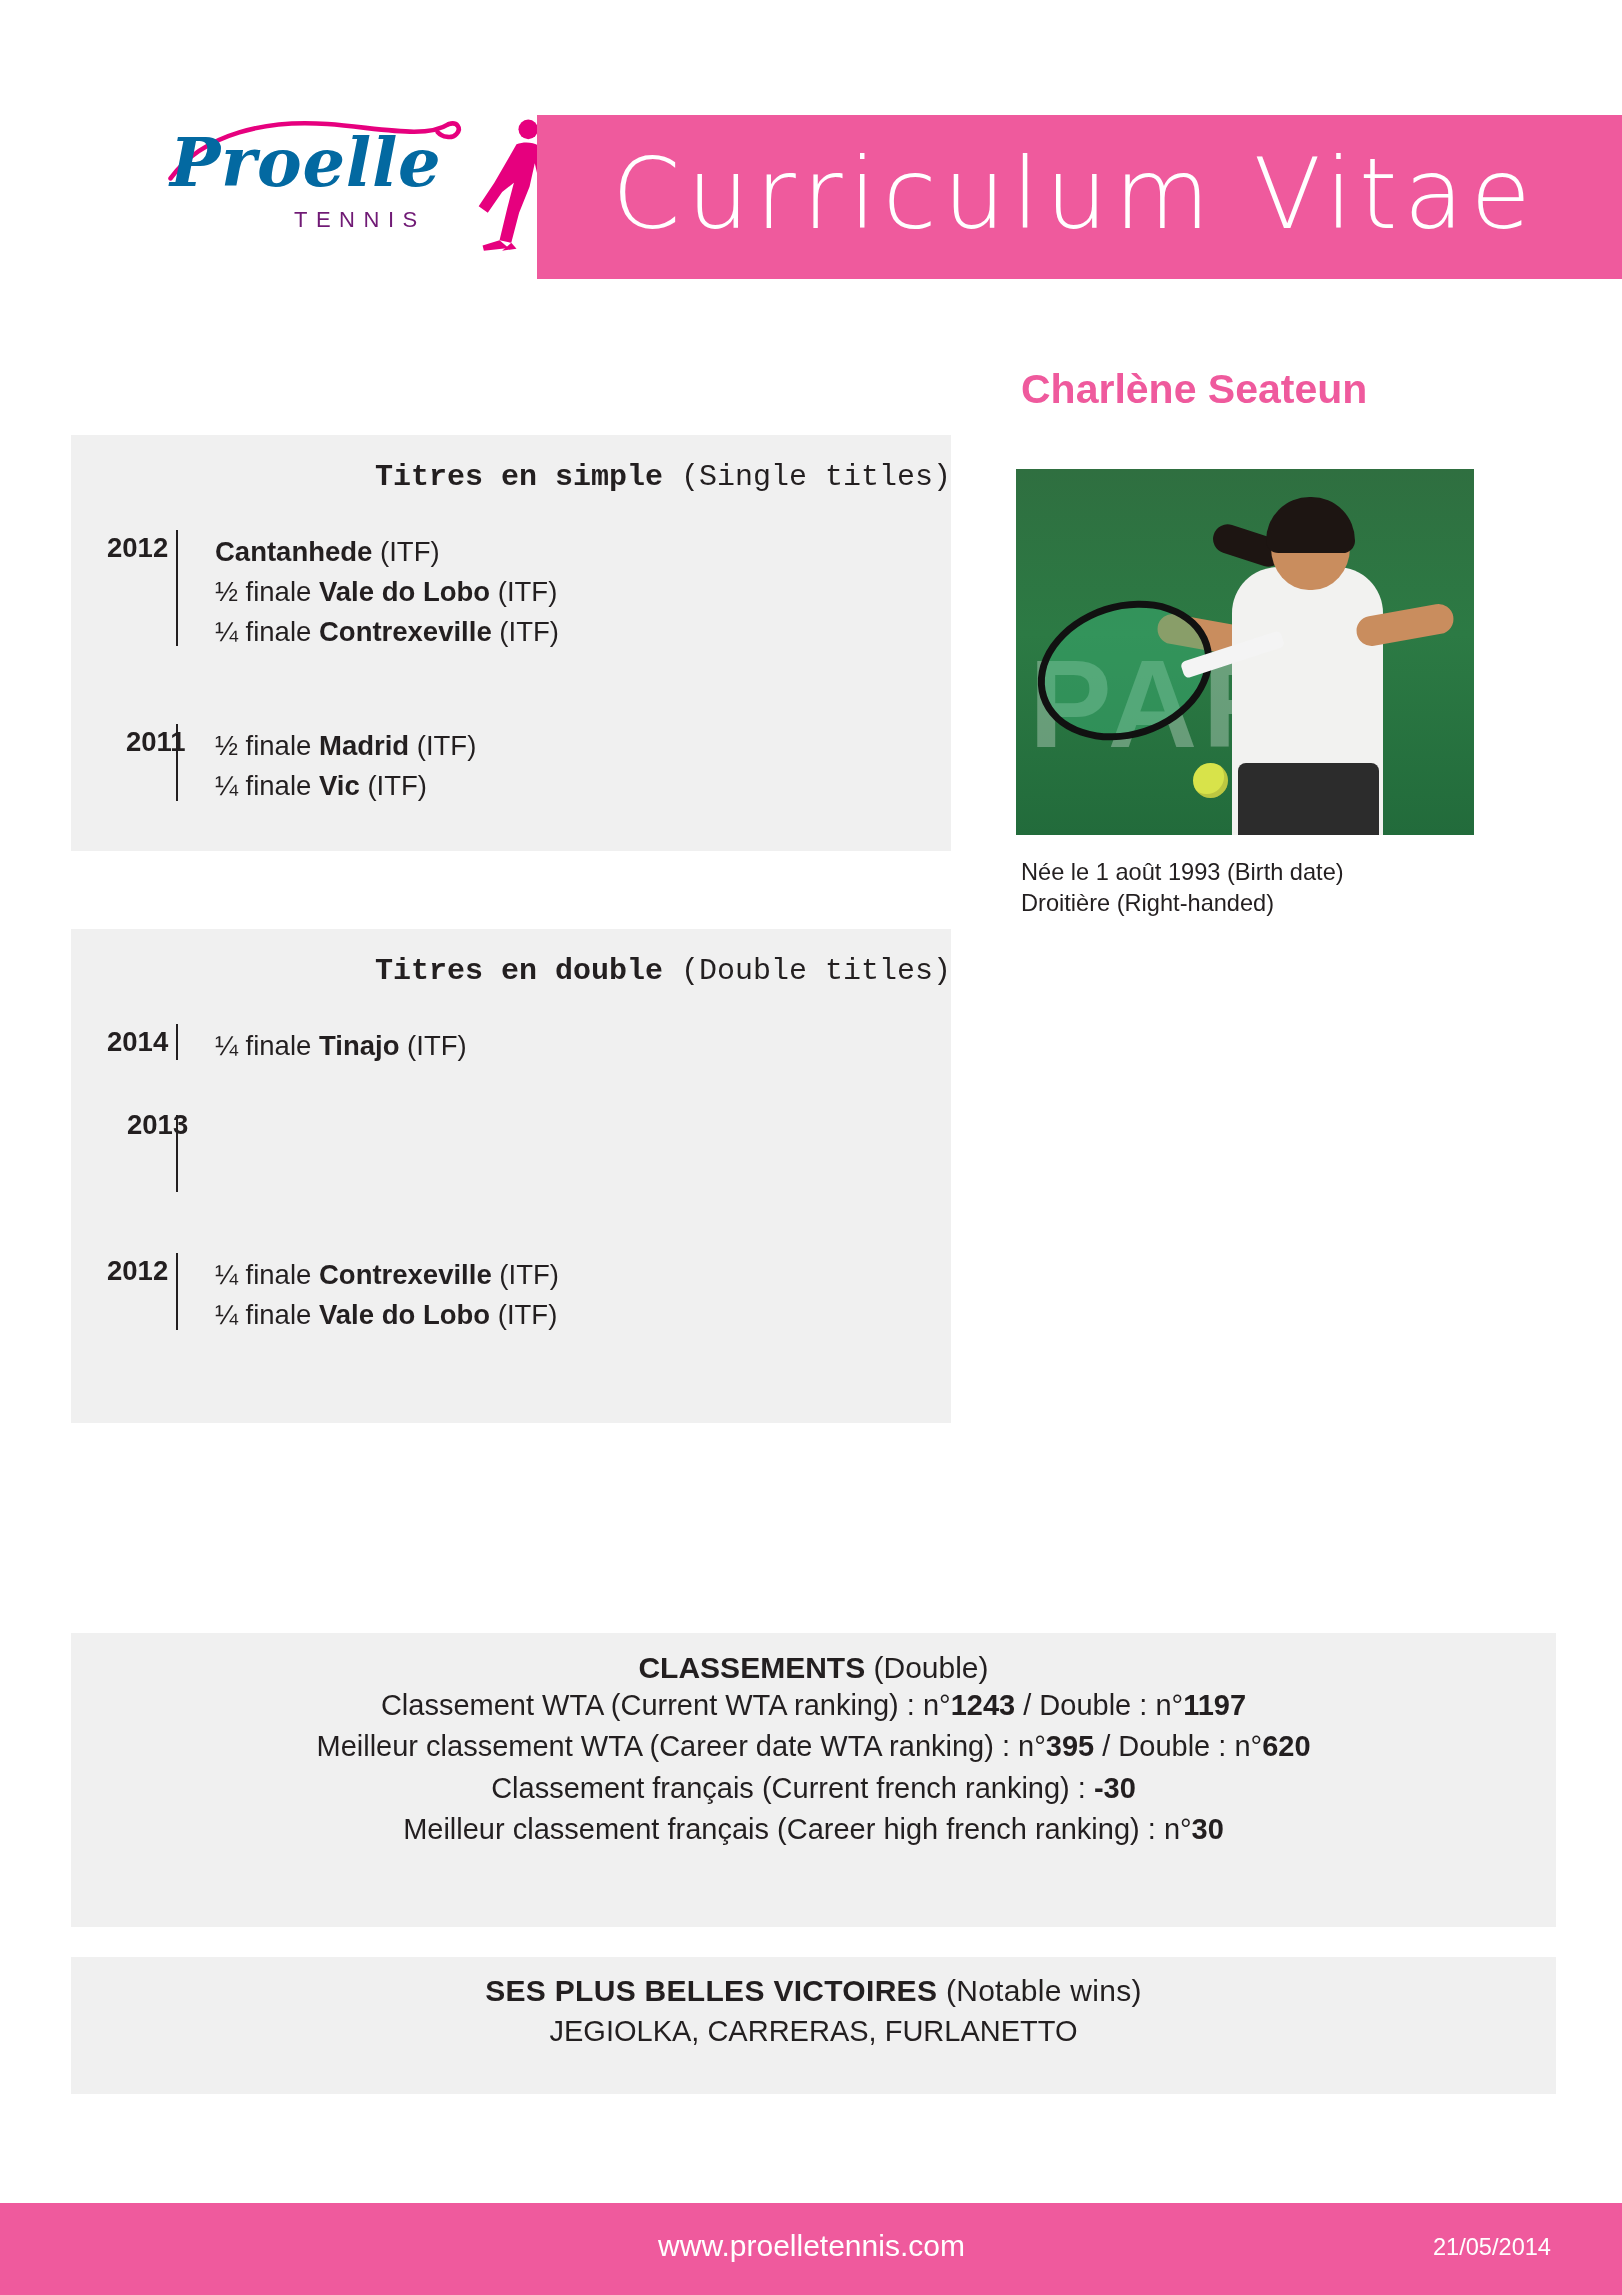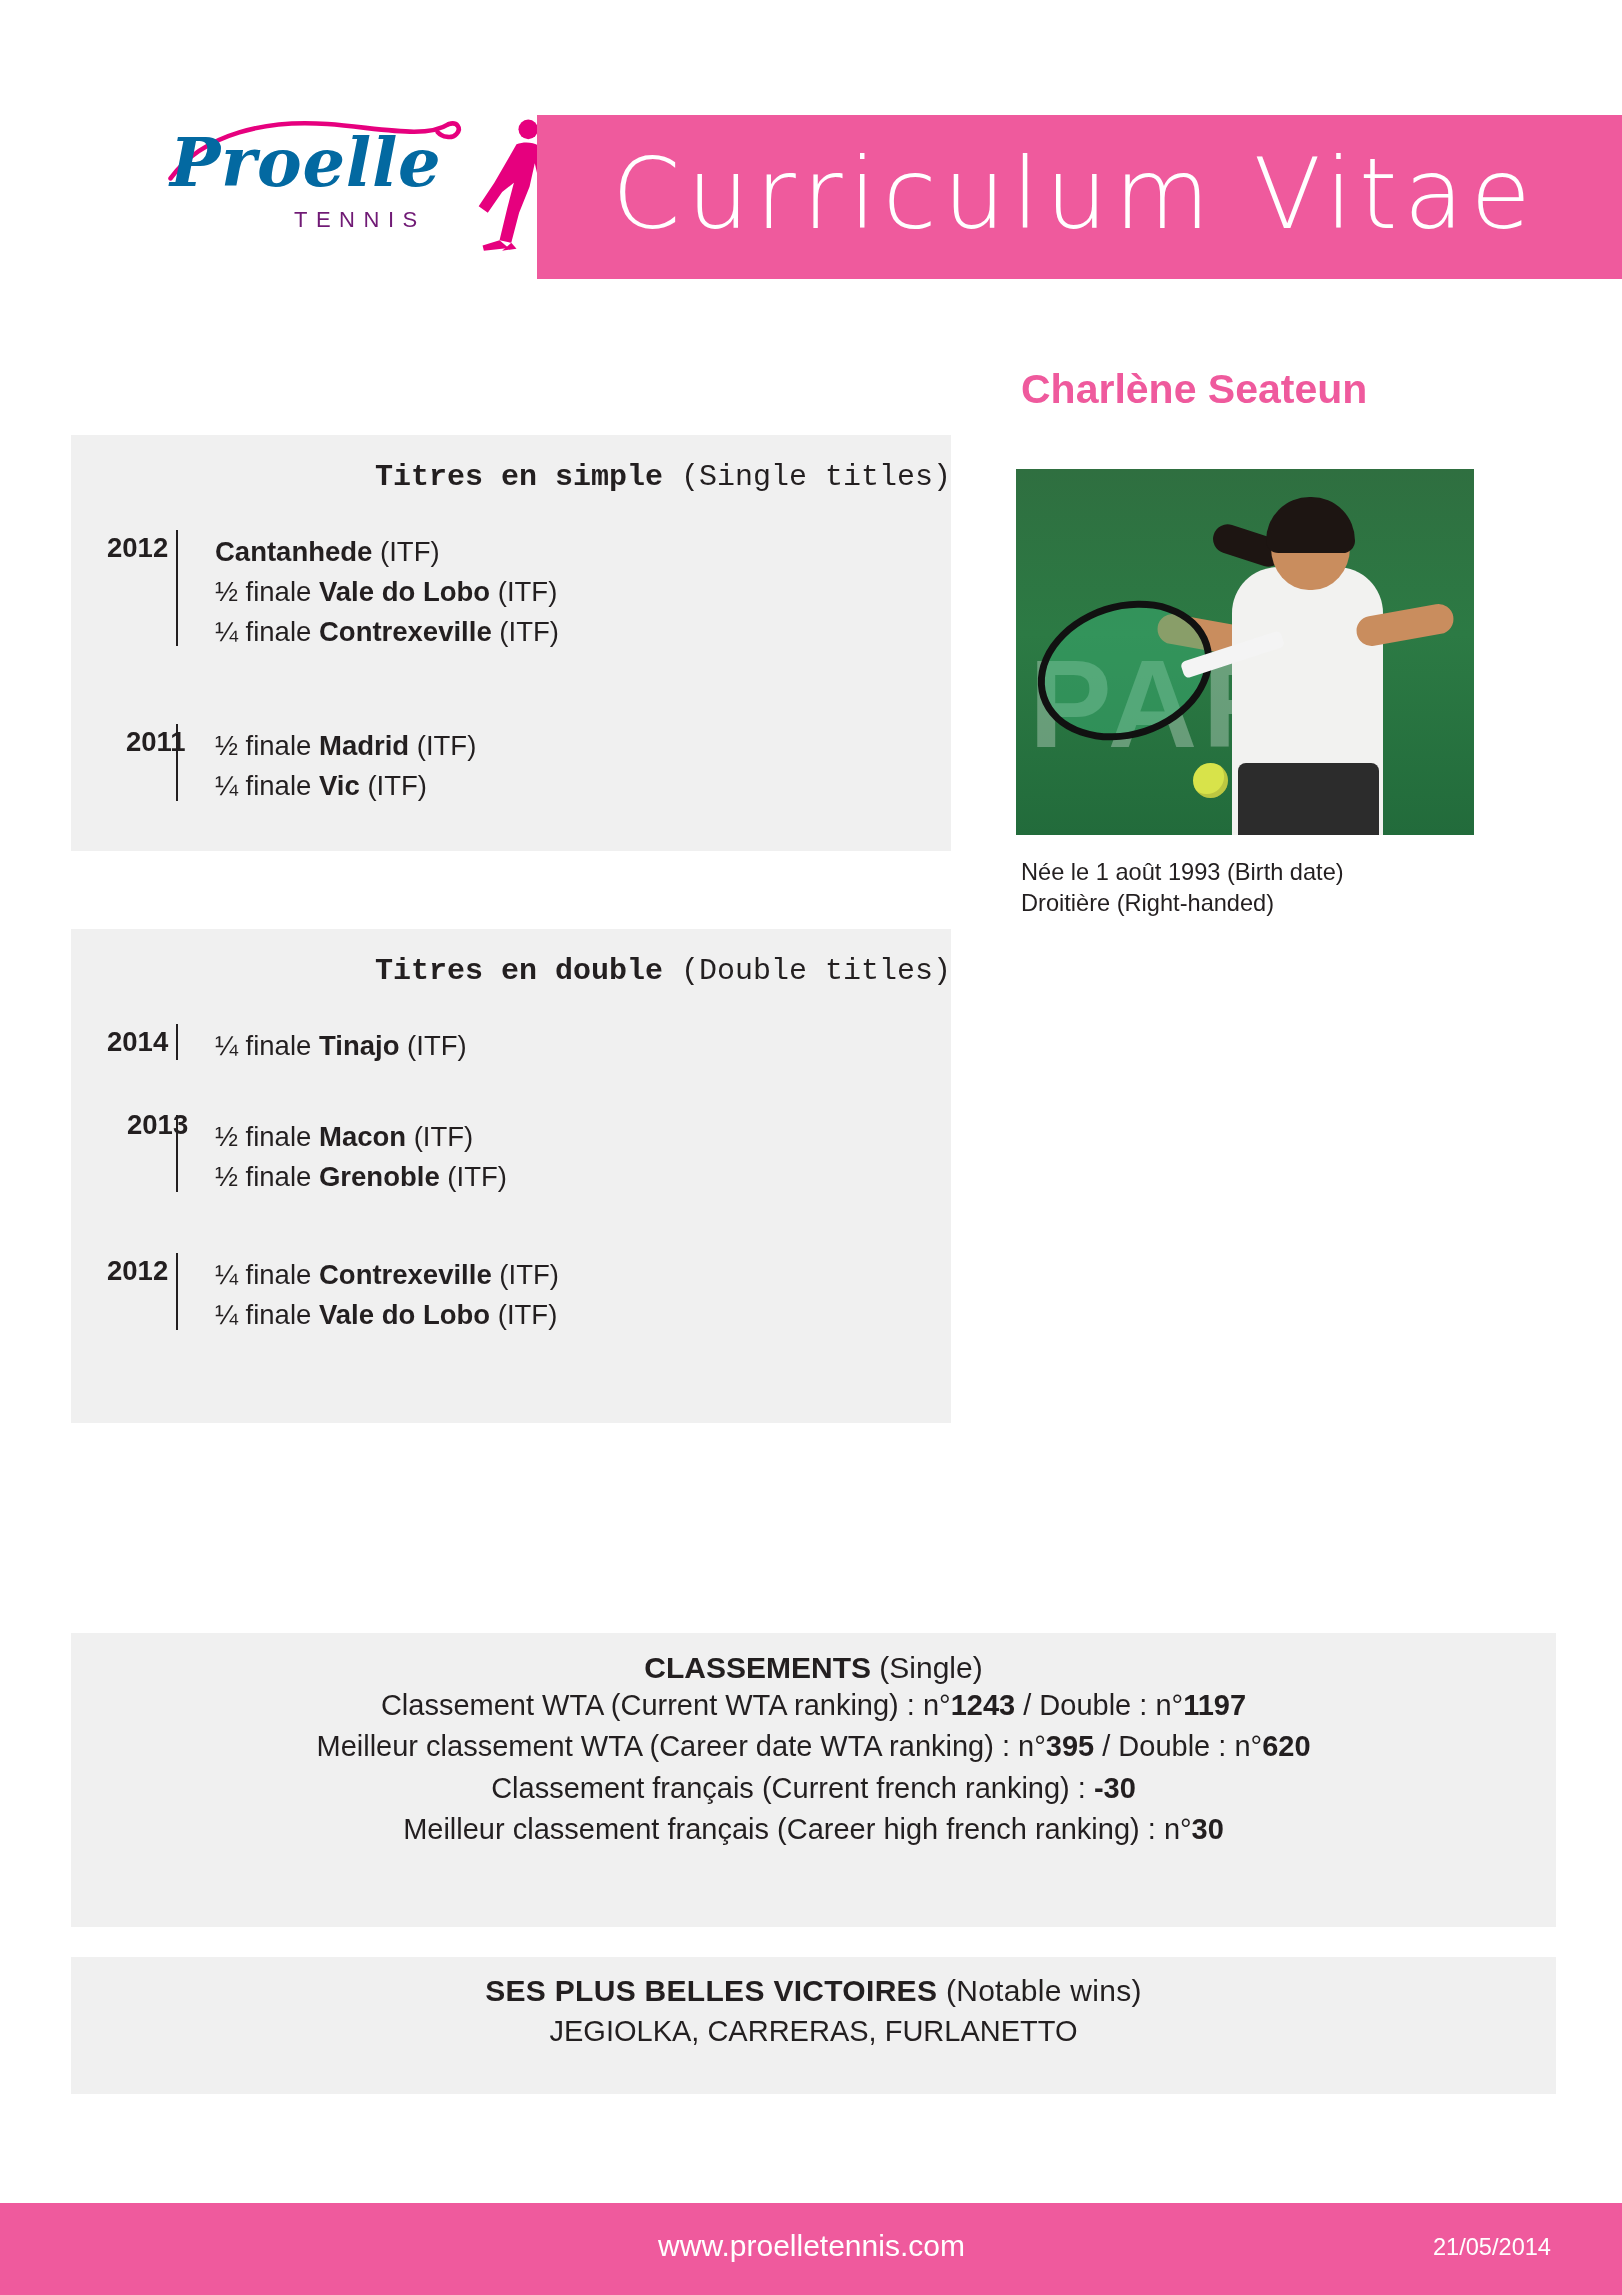--- a/index.html
+++ b/index.html
@@ -391,45 +391,37 @@
   <div class="year-label" style="left:36px; top:97px;">2014</div>
   <div class="year-bar" style="left:105px; top:95px; height:36px;"></div>
   <div class="entries" style="left:144px; top:97px;">
     <div>
       <span>¼ finale </span><b>Tinajo</b><span> (ITF)</span>
     </div>
   </div>
 
   <div class="year-label" style="left:36px; top:180px;margin-left:20px;">2013</div>
   <div class="year-bar" style="left:105px; top:186px; height:77px;"></div>
-  <div class="entries" style="left:144px; top:188px;">
-    <div>
-      <span>½ finale </span><b>Macon</b><span> (ITF)</span>
-    </div>
-    <div>
-      <span>½ finale </span><b>Grenoble</b><span> (ITF)</span>
-    </div>
-  </div>
 
   <div class="year-label" style="left:36px; top:326px;">2012</div>
   <div class="year-bar" style="left:105px; top:324px; height:77px;"></div>
   <div class="entries" style="left:144px; top:326px;">
     <div>
       <span>¼ finale </span><b>Contrexeville</b><span> (ITF)</span>
     </div>
     <div>
       <span>¼ finale </span><b>Vale do Lobo</b><span> (ITF)</span>
     </div>
   </div>
 </div>
 
 <div class="panel" id="panel-ranking">
   <div class="rank-title">
     <b>CLASSEMENTS</b>
-    <span>(Single)</span>
+    <span>(Double)</span>
   </div>
 
   <div class="rank-line">
     <span>Classement WTA (Current WTA ranking) : n°</span><b>1243</b><span> / Double : n°</span><b>1197</b>
   </div>
   <div class="rank-line">
     <span>Meilleur classement WTA (Career date WTA ranking) : n°</span><b>395</b><span> / Double : n°</span><b>620</b>
   </div>
   <div class="rank-line">
     <span>Classement français (Current french ranking) : </span><b>-30</b>

